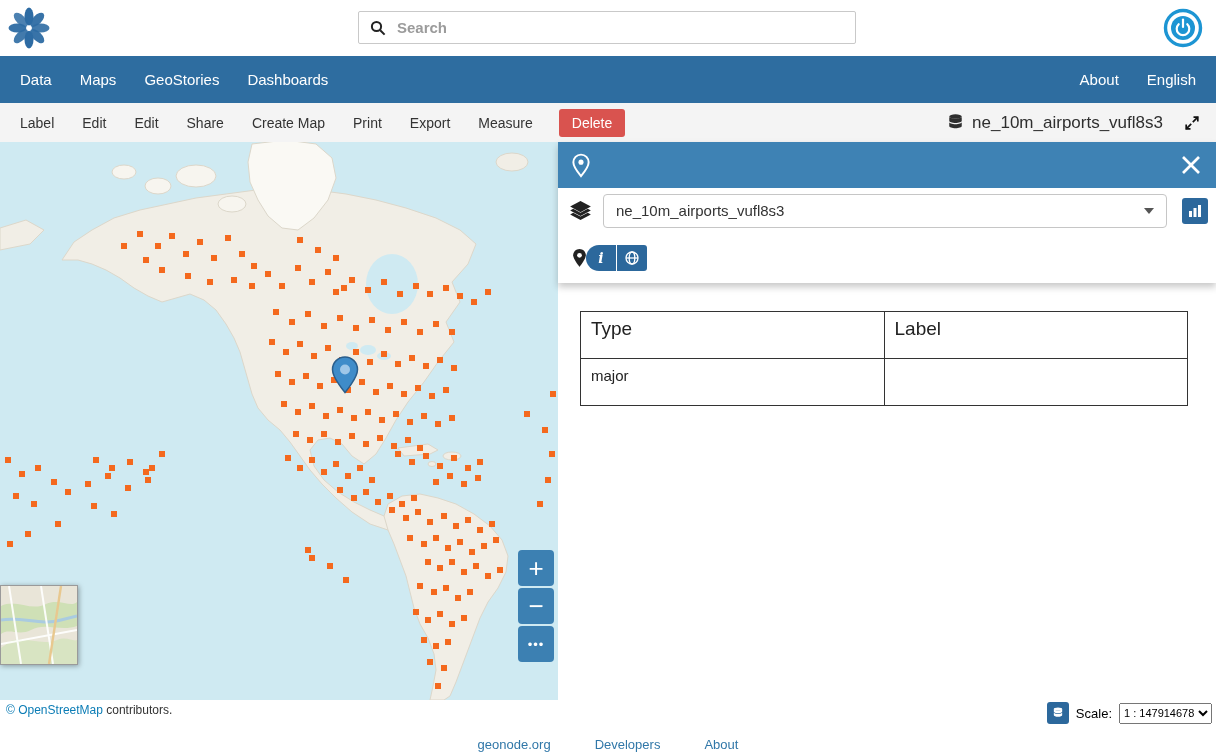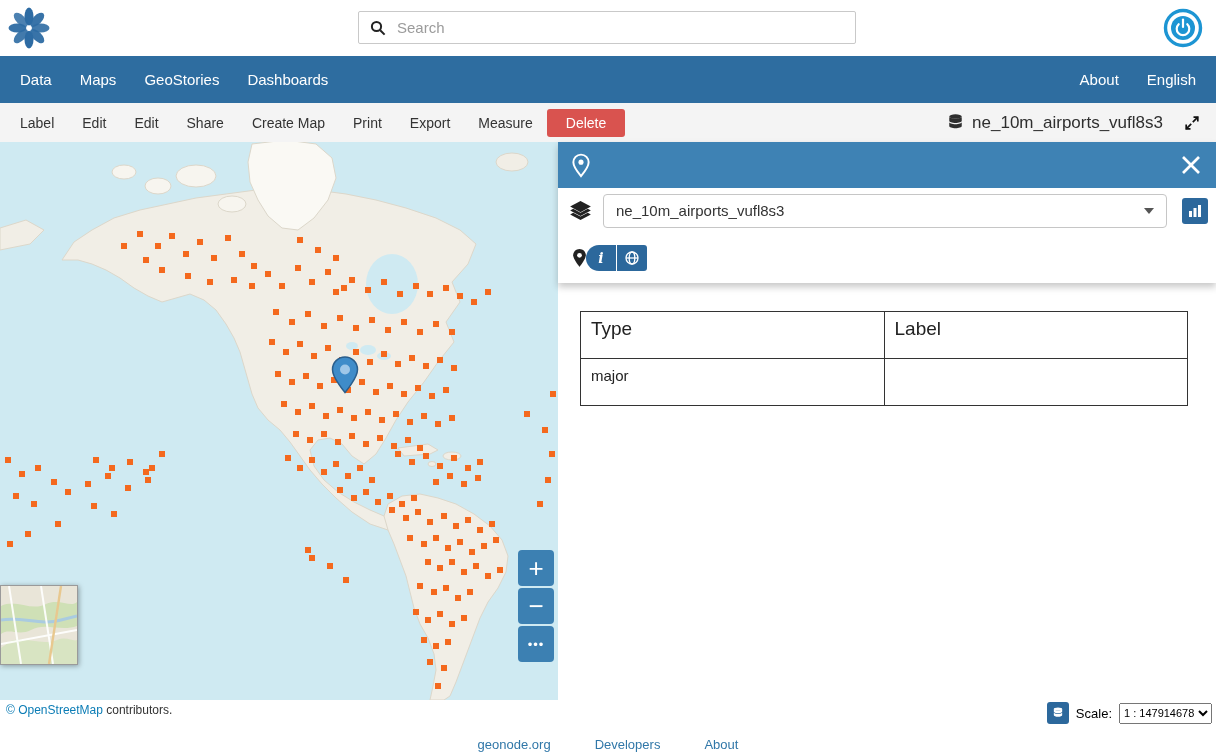--- a/index.html
+++ b/index.html
@@ -11,33 +11,33 @@
 
   
   .top-header { height:56px; position:relative; background:#fff; }
   .brand-logo { position:absolute; left:8px; top:7px; cursor:pointer; }
   .search-wrap {
     position:absolute; left:358px; top:11px; width:498px; height:33px;
     border:1px solid #c9c9c9; border-radius:2px; background:#fff;
     display:flex; align-items:center;
   }
   .search-wrap .mag { margin:0 9px 0 11px; display:flex; }
-  .search-input { border:none; outline:none; flex:1; font-size:15px; color:#4c1d95; background:transparent; }
+  .search-input { border:none; outline:none; flex:1; font-size:15px; color:#4c1d95; background:transparent;font-weight:bold; }
   .search-input::placeholder { color:#9b9b9b; }
   .power-logo { position:absolute; right:13px; top:8px; cursor:pointer; }
 
   
   .nav { height:47px; background:#2e6da0; display:flex; align-items:center; padding:0 6px; }
   .nav-item { color:#fff; font-size:15px; padding:0 14px; cursor:pointer; white-space:nowrap; }
   .nav-spacer { flex:1; }
 
   
   .toolbar { height:39px; background:#f4f4f4; display:flex; align-items:center; position:relative; font-size:14px; color:#333; padding-left:6px; }
   .tb-item { padding:0 14px; cursor:pointer; white-space:nowrap; }
-  .delete-btn { background:#d9534f; color:#fff; border:none; border-radius:3px; font-size:14px; padding:6px 19px; cursor:pointer; font-family:inherit; }
+  .delete-btn { background:#d9534f; color:#fff; border:none; border-radius:3px; font-size:14px; padding:6px 13px; margin-left:12px; cursor:pointer; font-family:inherit; }
   .tb-right { position:absolute; right:16px; top:0; height:39px; display:flex; align-items:center; gap:9px; }
   .layer-title { font-size:17px; color:#2f2f2f; }
   .expand-icon { margin-left:12px; cursor:pointer; display:flex; }
 
   
   .main { display:flex; height:558px; }
 
   
   .map { width:558px; position:relative; overflow:hidden; background:#cfeaf2; flex:none; }
   .map svg.land { position:absolute; left:0; top:0; }

